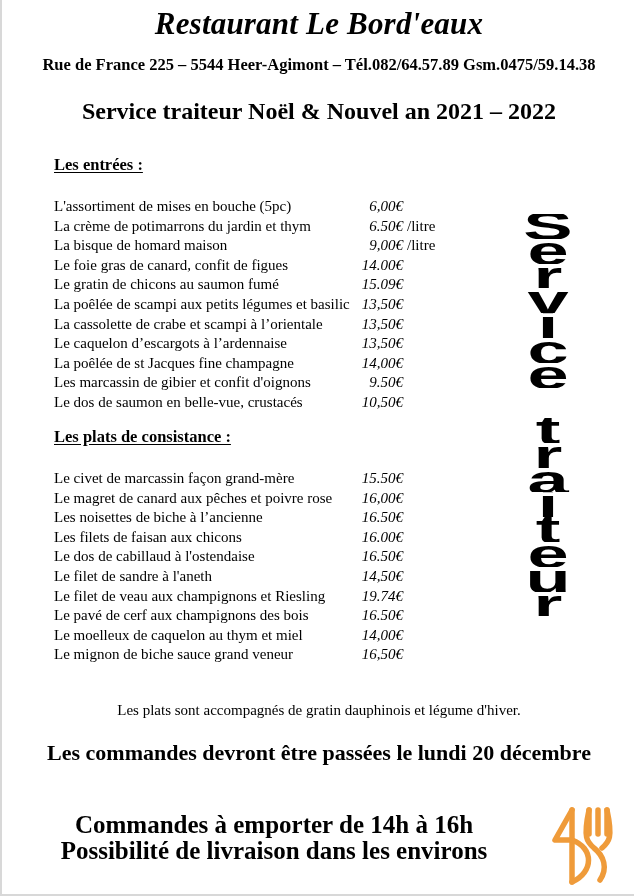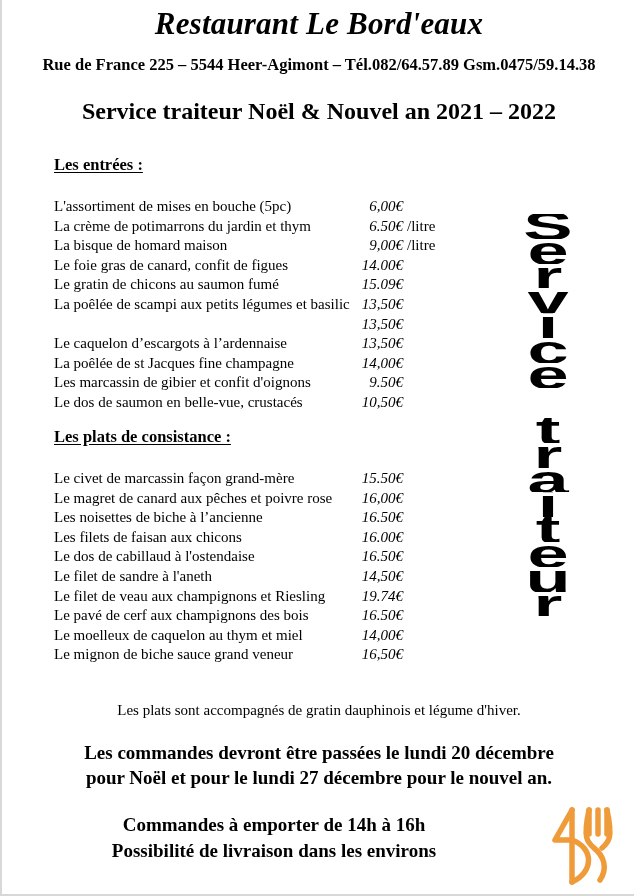--- a/index.html
+++ b/index.html
@@ -136,31 +136,31 @@
     text-align: center;
     font-size: 15px;
     line-height: 20px;
   }
   .order-notice {
     position: absolute;
     top: 740px;
     left: 30px;
     width: 574px;
     text-align: center;
-    font-size: 19px;
+    font-size: 22px;
     font-weight: bold;
     line-height: 25px;
   }
   .pickup-info {
     position: absolute;
     top: 812px;
     left: 10px;
     width: 524px;
     text-align: center;
-    font-size: 19px;
+    font-size: 25px;
     font-weight: bold;
     line-height: 26px;
   }
 
   
   #cutlery-logo {
     position: absolute;
     left: 540px;
     top: 798px;
     width: 90px;
@@ -211,20 +211,21 @@
           <span class="dish-price">15.09€</span>
           <span class="dish-unit"></span>
         </li>
         <li class="menu-row">
           <span class="dish-name">La poêlée de scampi aux petits légumes et basilic</span>
           <span class="row-spacer"></span>
           <span class="dish-price">13,50€</span>
           <span class="dish-unit"></span>
         </li>
         <li class="menu-row">
+          <span class="dish-name">La cassolette de crabe et scampi à l’orientale</span>
           <span class="row-spacer"></span>
           <span class="dish-price">13,50€</span>
           <span class="dish-unit"></span>
         </li>
         <li class="menu-row">
           <span class="dish-name">Le caquelon d’escargots à l’ardennaise</span>
           <span class="row-spacer"></span>
           <span class="dish-price">13,50€</span>
           <span class="dish-unit"></span>
         </li>
@@ -332,21 +333,20 @@
       <span>t</span>
       <span>e</span>
       <span>u</span>
       <span>r</span>
     </div>
 
   <div class="accompaniment-note">Les plats sont accompagnés de gratin dauphinois et légume d'hiver.</div>
 
   <div class="order-notice">
     <div>Les commandes devront être passées le lundi 20 décembre</div>
-    <div>pour  Noël et pour le lundi 27 décembre pour le nouvel an.</div>
   </div>
 
   <div class="pickup-info">
     <div>Commandes à emporter de 14h à 16h</div>
     <div>Possibilité de livraison dans les environs</div>
   </div>
 
   <svg id="cutlery-logo" viewBox="0 0 90 92">
     <g fill="none" stroke="#EF9B3A" stroke-width="5.5" stroke-linecap="round" stroke-linejoin="round">
 

